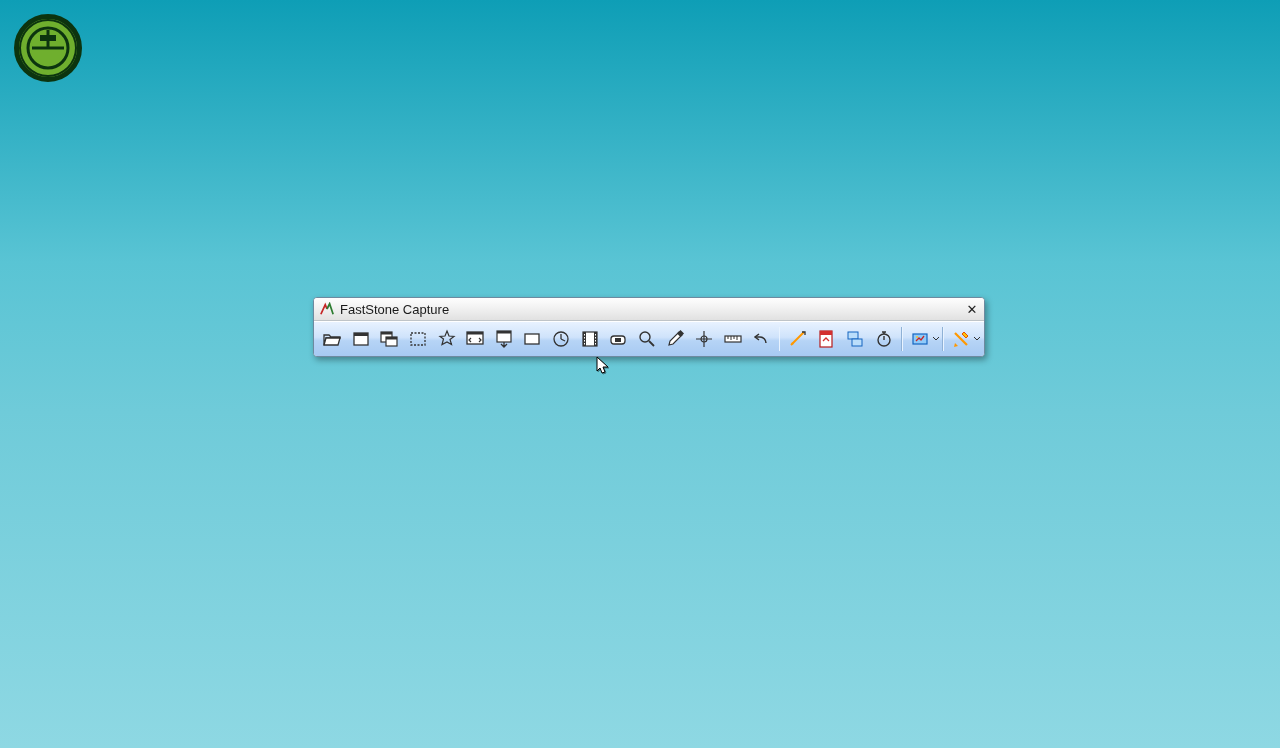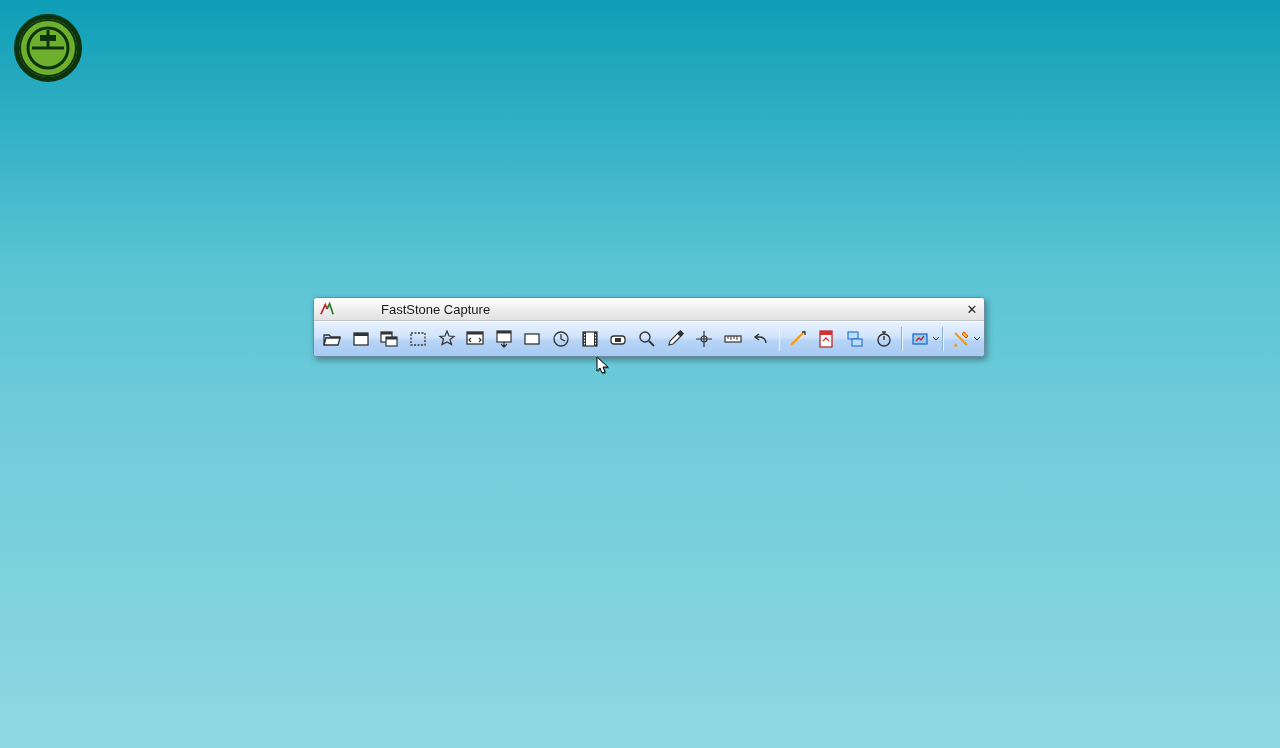--- a/index.html
+++ b/index.html
@@ -19,21 +19,21 @@
   .fs-window{
     position:absolute;left:313px;top:297px;width:670px;
     border:1px solid #6e8aa0;border-radius:4px;
     box-shadow:2px 3px 6px rgba(0,0,0,.35);
     background:#fff;overflow:hidden;
   }
   .titlebar{
     height:22px;display:flex;align-items:center;
     background:linear-gradient(to bottom,#fefefe 0%,#f0f0f0 50%,#e1e1e1 100%);
     border-bottom:1px solid #bfc4c8;padding:0 4px 0 6px;
-    font-size:13px;color:#1a1a1a;gap:41px;
+    font-size:13px;color:#1a1a1a;
   }
   .titlebar .app-logo{width:14px;height:14px;margin-right:6px;flex:0 0 auto;}
   .titlebar .title-text{flex:1 1 auto;}
   .titlebar .close-btn{
     width:16px;height:16px;display:flex;align-items:center;justify-content:center;
     font-size:13px;color:#222;cursor:default;
   }
   .toolbar{
     height:34px;
     background:linear-gradient(to bottom,#e8f2ff 0%,#cfe3fb 45%,#b6d4f6 55%,#a7c9f2 100%);

